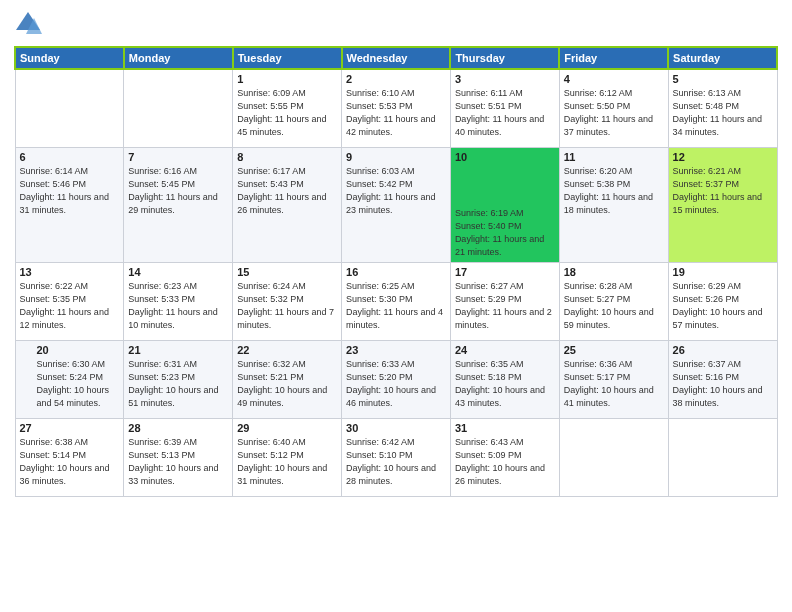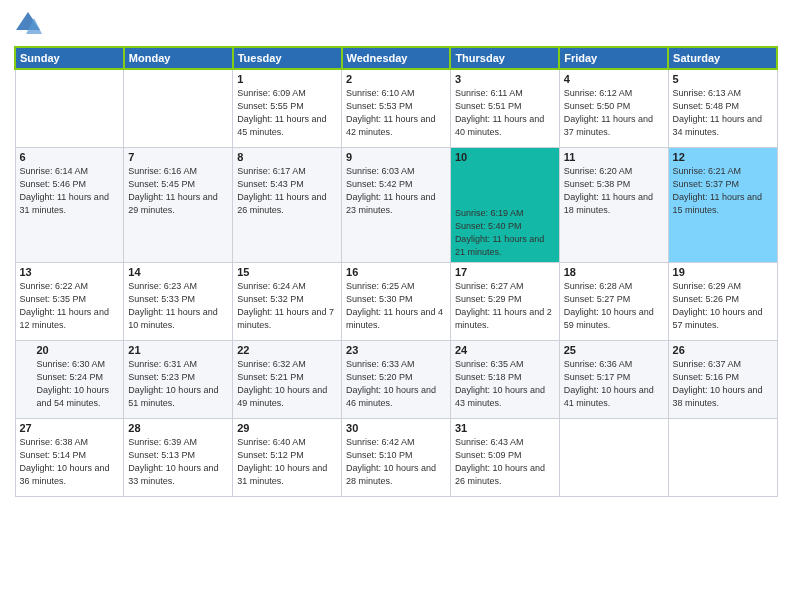--- a/index.html
+++ b/index.html
@@ -187,33 +187,33 @@
             <div class="day-info" style="white-space: pre-line;">Sunrise: 6:17 AM
 Sunset: 5:43 PM
 Daylight: 11 hours and 26 minutes.</div>
           </td>
           <td style="background: rgb(244, 246, 250);">
             <span class="day-num">9</span>
             <div class="day-info" style="white-space: pre-line;">Sunrise: 6:03 AM
 Sunset: 5:42 PM
 Daylight: 11 hours and 23 minutes.</div>
           </td>
-          <td style="background: #14b8a6;">
+          <td style="background: #22c55e;">
             <span class="day-num">10</span>
             <div class="day-info" style="white-space: pre-line; margin-top: 44px;">Sunrise: 6:19 AM
 Sunset: 5:40 PM
 Daylight: 11 hours and 21 minutes.</div>
           </td>
           <td style="background: rgb(244, 246, 250);">
             <span class="day-num">11</span>
             <div class="day-info" style="white-space: pre-line;">Sunrise: 6:20 AM
 Sunset: 5:38 PM
 Daylight: 11 hours and 18 minutes.</div>
           </td>
-          <td style="background: #7dd3fc;">
+          <td style="background: #bef264;">
             <span class="day-num">12</span>
             <div class="day-info" style="white-space: pre-line;">Sunrise: 6:21 AM
 Sunset: 5:37 PM
 Daylight: 11 hours and 15 minutes.</div>
           </td>
         </tr>
         <tr>
           <td>
             <span class="day-num">13</span>
             <div class="day-info" style="white-space: pre-line;">Sunrise: 6:22 AM

